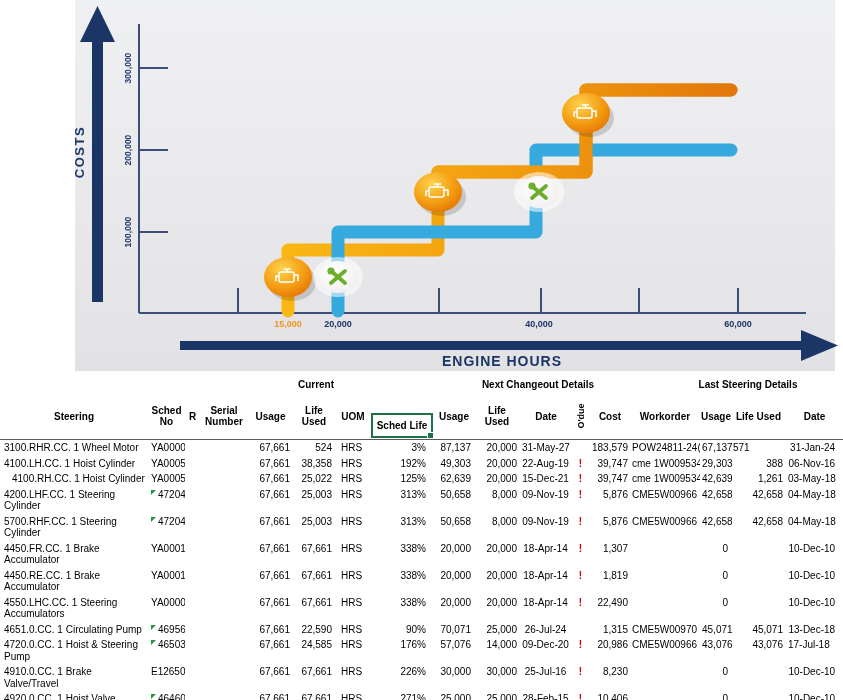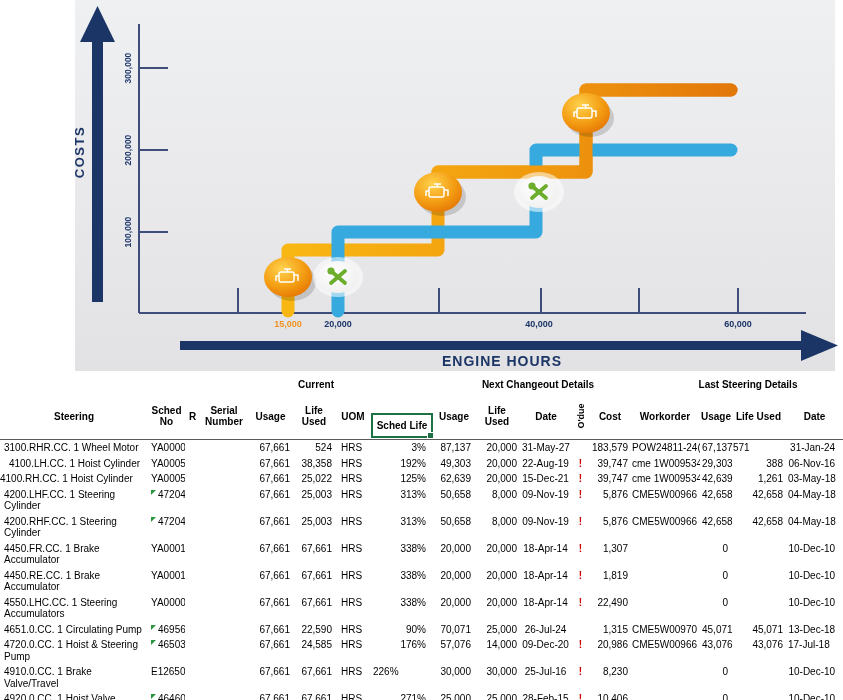--- a/index.html
+++ b/index.html
@@ -213,40 +213,40 @@
           <td style="text-align: right;">20,000</td>
           <td class="nowrap" style="text-align: center;">31-May-27</td>
           <td class="ovd" style="text-align: center;"></td>
           <td style="text-align: right; padding-right: 2px;">183,579</td>
           <td class="nowrap" style="text-align: center;">POW24811-24(</td>
           <td style="text-align: right;">67,137</td>
           <td style="">571</td>
           <td class="nowrap" style="text-align: right; padding-right: 8px;">31-Jan-24</td>
         </tr>
         <tr>
-          <td style="text-align: center; padding-left: 4px;">4100.LH.CC. 1 Hoist Cylinder</td>
+          <td style="text-align: left; padding-left: 4px;">4100.LH.CC. 1 Hoist Cylinder</td>
           <td class="nowrap" style="text-align: left; padding-left: 3px;">YA00056216</td>
           <td style="text-align: center;"></td>
           <td style="text-align: center;"></td>
           <td style="text-align: right;">67,661</td>
           <td style="text-align: right;">38,358</td>
           <td class="nowrap" style="text-align: left; padding-left: 6px;">HRS</td>
           <td style="text-align: right; padding-right: 8px;">192%</td>
           <td style="text-align: right;">49,303</td>
           <td style="text-align: right;">20,000</td>
           <td class="nowrap" style="text-align: center;">22-Aug-19</td>
           <td class="ovd" style="text-align: center;">!</td>
           <td style="text-align: right; padding-right: 2px;">39,747</td>
           <td class="nowrap" style="text-align: center;">cme 1W009534</td>
           <td style="text-align: left;">29,303</td>
           <td style="text-align: right;">388</td>
           <td class="nowrap" style="text-align: right; padding-right: 8px;">06-Nov-16</td>
         </tr>
         <tr>
-          <td style="text-align: left; padding-left: 0;">4100.RH.CC. 1 Hoist Cylinder</td>
+          <td style="text-align: left; padding-left: 12px;">4100.RH.CC. 1 Hoist Cylinder</td>
           <td class="nowrap" style="text-align: left; padding-left: 3px;">YA00056216</td>
           <td style="text-align: center;"></td>
           <td style="text-align: center;"></td>
           <td style="text-align: right;">67,661</td>
           <td style="text-align: right;">25,022</td>
           <td class="nowrap" style="text-align: left; padding-left: 6px;">HRS</td>
           <td style="text-align: right; padding-right: 8px;">125%</td>
           <td style="text-align: right;">62,639</td>
           <td style="text-align: right;">20,000</td>
           <td class="nowrap" style="text-align: center;">15-Dec-21</td>
@@ -270,21 +270,21 @@
           <td style="text-align: right;">8,000</td>
           <td class="nowrap" style="text-align: center;">09-Nov-19</td>
           <td class="ovd" style="text-align: center;">!</td>
           <td style="text-align: right; padding-right: 2px;">5,876</td>
           <td class="nowrap" style="text-align: center;">CME5W00966</td>
           <td style="text-align: right;">42,658</td>
           <td style="text-align: right;">42,658</td>
           <td class="nowrap" style="text-align: right; padding-right: 8px;">04-May-18</td>
         </tr>
         <tr>
-          <td style="text-align: left; padding-left: 4px;">4200.RHF.CC. 1 Steering Cylinder</td>
+          <td style="text-align: left; padding-left: 4px;">5700.RHF.CC. 1 Steering Cylinder</td>
           <td class="nowrap" style="text-align: left; padding-left: 3px;"><span class="flag"></span>4720404</td>
           <td style="text-align: center;"></td>
           <td style="text-align: center;"></td>
           <td style="text-align: right;">67,661</td>
           <td style="text-align: right;">25,003</td>
           <td class="nowrap" style="text-align: left; padding-left: 6px;">HRS</td>
           <td style="text-align: right; padding-right: 8px;">313%</td>
           <td style="text-align: right;">50,658</td>
           <td style="text-align: right;">8,000</td>
           <td class="nowrap" style="text-align: center;">09-Nov-19</td>
@@ -391,21 +391,21 @@
           <td class="nowrap" style="text-align: left; padding-right: 16px;">17-Jul-18</td>
         </tr>
         <tr>
           <td style="text-align: left; padding-left: 4px;">4910.0.CC. 1 Brake Valve/Travel</td>
           <td class="nowrap" style="text-align: left; padding-left: 3px;">E12650223</td>
           <td style="text-align: center;"></td>
           <td style="text-align: center;"></td>
           <td style="text-align: right;">67,661</td>
           <td style="text-align: right;">67,661</td>
           <td class="nowrap" style="text-align: left; padding-left: 6px;">HRS</td>
-          <td style="text-align: left; padding-right: 8px;">226%</td>
+          <td style="text-align: right; padding-right: 8px;">226%</td>
           <td style="text-align: right;">30,000</td>
           <td style="text-align: right;">30,000</td>
           <td class="nowrap" style="text-align: center;">25-Jul-16</td>
           <td class="ovd" style="text-align: center;">!</td>
           <td style="text-align: right; padding-right: 2px;">8,230</td>
           <td class="nowrap" style="text-align: center;"></td>
           <td style="text-align: right;">0</td>
           <td style="text-align: right;"></td>
           <td class="nowrap" style="text-align: right; padding-right: 8px;">10-Dec-10</td>
         </tr>

